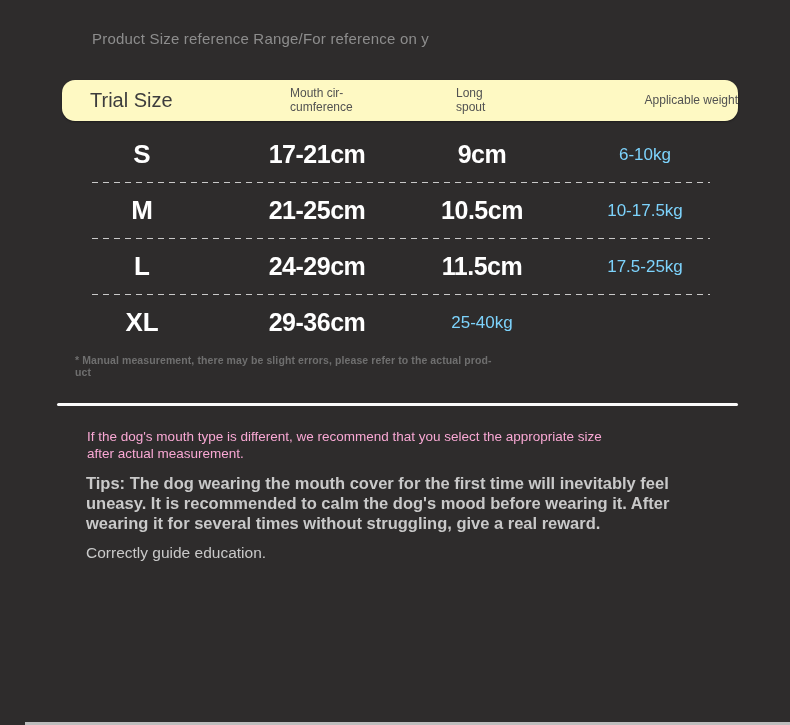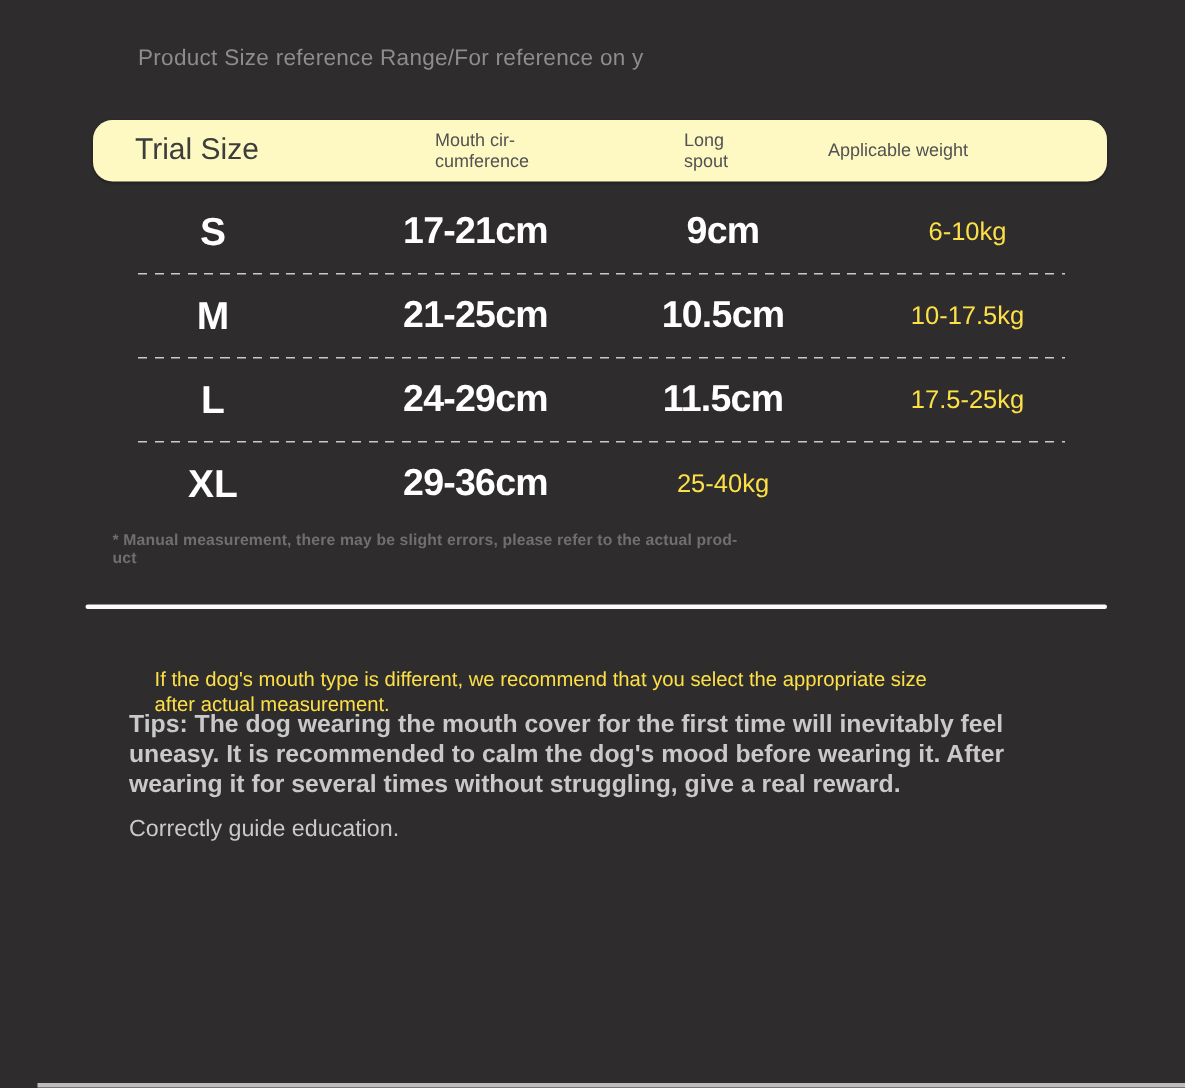--- a/index.html
+++ b/index.html
@@ -24,54 +24,54 @@
     display:grid;grid-template-columns:160px 190px 140px 186px;
     align-items:center;
     box-shadow:0 1px 2px rgba(0,0,0,0.35);
   }
   .hcell{height:100%;display:flex;flex-direction:column;justify-content:center;}
   .hcell.size{padding-left:28px;}
   .hcell.size .big{font-size:20px;color:#3d3d3d;}
   .hcell.mouth{padding-left:68px;}
   .hcell.spout{padding-left:44px;}
   .hcell.small div{font-size:12px;line-height:13.5px;color:#525252;}
-  .hcell.weight{align-items:flex-start;}
+  .hcell.weight{align-items:flex-end;}
   .hcell.weight div{font-size:12px;color:#525252;}
 
   
   .rows{
     position:absolute;left:62px;top:120px;width:676px;padding-top:7px;
   }
   .trow{
     height:55px;
     display:grid;grid-template-columns:160px 190px 140px 186px;
     align-items:center;
   }
   .trow .c{ text-align:center;color:#ffffff; }
   .trow .c.sz{font-size:26px;font-weight:700;}
   .trow .c.cm{font-size:25px;font-weight:700;letter-spacing:-0.5px;}
-  .trow .c.kg{font-size:17px;font-weight:400;color:#fde047;}
+  .trow .c.kg{font-size:17px;font-weight:400;color:#7dd3fc;}
   .dash-sep{
     height:1px;margin-left:30px;width:618px;
     background:repeating-linear-gradient(90deg,#c9c9c9 0 6px,transparent 6px 11px);
   }
 
   .footnote{
     position:absolute;left:75px;top:355px;
     font-size:10.5px;line-height:11.5px;color:#6f6f6f;letter-spacing:0.1px;font-weight:bold;
   }
 
   .divider{
     position:absolute;left:57px;top:403px;width:681px;height:3px;
     background:#fbfbfb;border-radius:2px;
   }
 
   .note1{
-    position:absolute;left:87px;top:429px;width:545px;margin:16px;
-    font-size:13.5px;line-height:16.5px;color:#fde047;
+    position:absolute;left:87px;top:429px;width:545px;margin:0;
+    font-size:13.5px;line-height:16.5px;color:#f9a8d4;
   }
   .tips{
     position:absolute;left:86px;top:473px;width:612px;margin:0;
     font-size:16.5px;line-height:20px;color:#c9c9c9;font-weight:bold;
   }
   .guide{
     position:absolute;left:86px;top:544px;margin:0;
     font-size:15.5px;color:#c9c9c9;text-align:right;
   }
 

